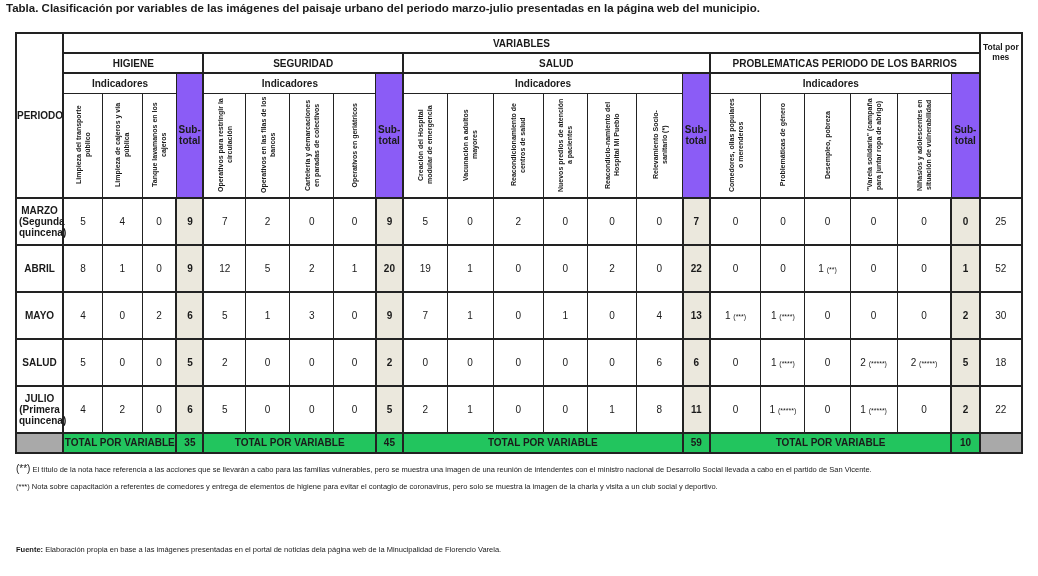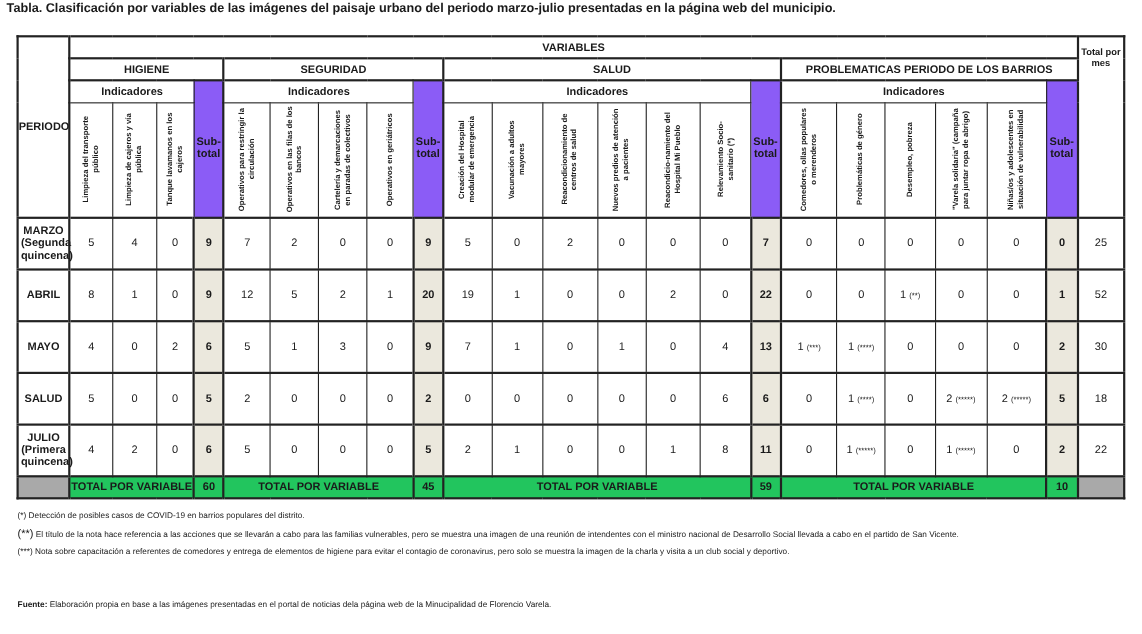--- a/index.html
+++ b/index.html
@@ -268,31 +268,30 @@
         <td><span>1</span> <span class="note">(*****)</span></td>
         <td><span>0</span> <span class="note"></span></td>
         <td class="subv thick-r thick-l">2</td>
         <td>22</td>
       </tr>
     </tbody>
   <tbody>
       <tr class="total-row thick-t">
     <td class="thick-r"></td>
     <td colspan="3" class="tv">TOTAL POR VARIABLE</td>
-    <td class="tv thick-r thick-l">60</td>
+    <td class="tv thick-r thick-l">35</td>
     <td colspan="4" class="tv">TOTAL POR VARIABLE</td>
     <td class="tv thick-r thick-l">45</td>
     <td colspan="6" class="tv">TOTAL POR VARIABLE</td>
     <td class="tv thick-r thick-l">59</td>
     <td colspan="5" class="tv">TOTAL POR VARIABLE</td>
     <td class="tv thick-r thick-l">10</td>
     <td></td>
   </tr>
 </tbody>
   </table>
 
 <div class="notes">
-  <div><span>(*)</span><span> Detección de posibles casos de COVID-19 en barrios populares del distrito.</span></div>
   <div><span class="big">(**)</span><span> El título de la nota hace referencia a las acciones que se llevarán a cabo para las familias vulnerables, pero se muestra una imagen de una reunión de intendentes con el ministro nacional de Desarrollo Social llevada a cabo en el partido de San Vicente.</span></div>
   <div><span>(***)</span><span> Nota sobre capacitación a referentes de comedores y entrega de elementos de higiene para evitar el contagio de coronavirus, pero solo se muestra la imagen de la charla y visita a un club social y deportivo.</span></div>
 </div>
 
 <div class="fuente"><b>Fuente:</b><span> Elaboración propia en base a las imágenes presentadas en el portal de noticias dela página web de la Minucipalidad de Florencio Varela.</span></div>
 
 </body></html>

